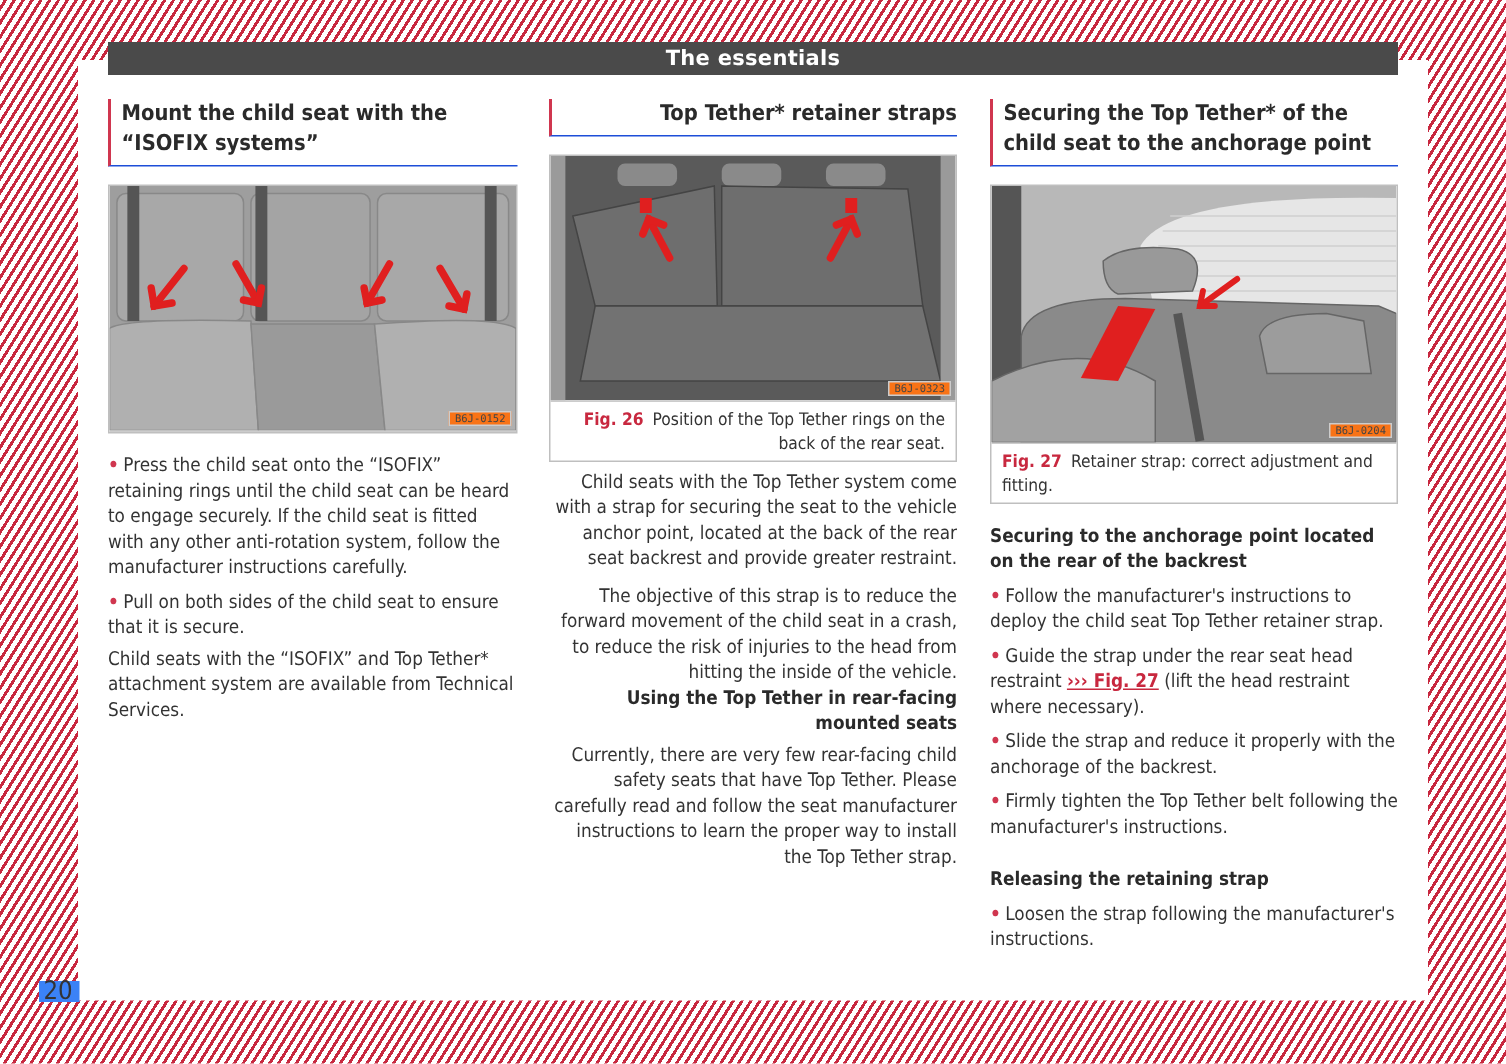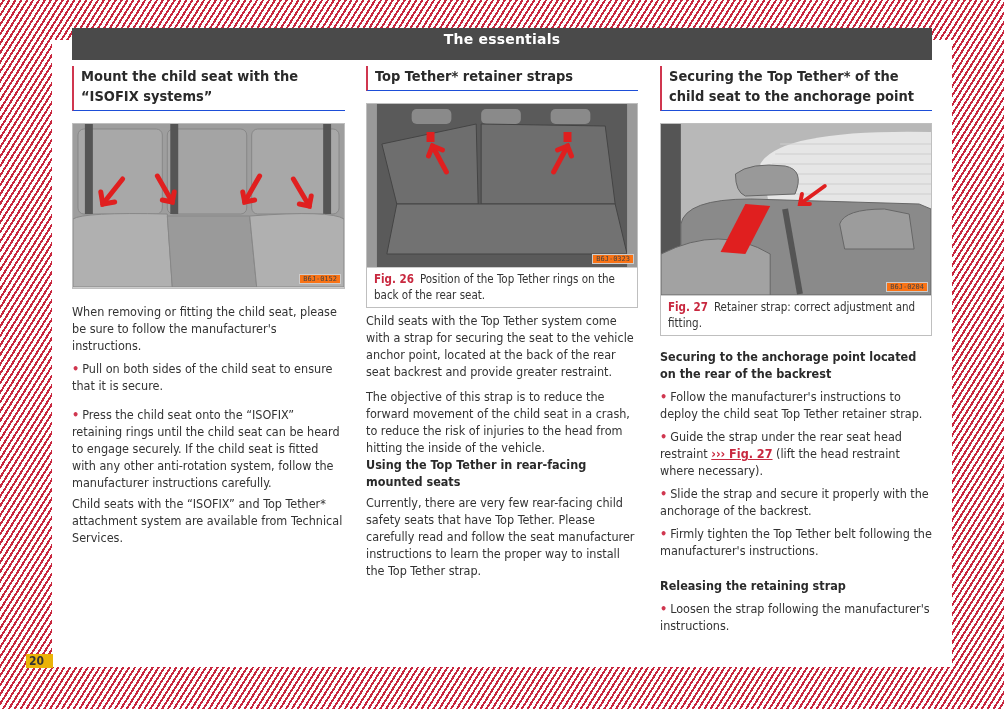--- a/index.html
+++ b/index.html
@@ -6,31 +6,31 @@
   body {
     width:1004px; height:709px; position:relative; overflow:hidden;
     background: repeating-linear-gradient(-58deg, #ffffff 0px, #ffffff 3px, #c8283f 3px, #c8283f 5px);
     font-family: "DejaVu Sans Condensed", "DejaVu Sans", sans-serif;
     color:#222;
   }
   .page {
     position:absolute; left:52px; top:40px; width:900px; height:627px; background:#fff;
   }
   .header-bar {
-    position:absolute; left:72px; top:28px; width:860px; height:32px; background:#4a4a4a;
+    position:absolute; left:72px; top:28px; width:860px; height:22px; background:#4a4a4a;
     color:#fff; font-weight:bold; font-size:14px; line-height:22px; text-align:center;
     font-family: "DejaVu Sans", sans-serif; letter-spacing:0.2px;
   }
   .pagenum {
-    position:absolute; left:26px; top:654px; width:24px; height:14px; background:#eab308;
-    font-size:12px; color:#333; line-height:14px; padding-left:3px;font-weight:bold;
+    position:absolute; left:26px; top:654px; width:24px; height:14px; background:#3b82f6;
+    font-size:17px; color:#333; line-height:14px; padding-left:3px;
   }
   .col { position:absolute; top:66px; }
   .col1 { left:72px; width:273px; }
-  .col2 { left:366px; width:272px; }
+  .col2 { left:366px; width:272px;text-align:right; }
   .col3 { left:660px; width:272px; }
   .sec-title {
     border-left:2px solid #d0364f; border-bottom:1px solid #1d4ed8;
     padding:0 0 4px 7px; font-weight:bold; font-size:14.5px; line-height:20px; color:#2a2a2a;
     margin-bottom:12px;
   }
   .figure { border:1px solid #bfbfbf; background:#fff; }
   .fig-img { position:relative; height:163px; overflow:hidden; border-bottom:1px solid #ccc; }
   .fig-img svg { display:block; width:100%; height:100%; }
   .fig-code {
@@ -76,23 +76,22 @@
             <path d="M90 76 L100 78 L102 68"></path>
           <path d="M188 52 L173 78"></path>
             <path d="M171 68 L173 78 L183 76"></path>
           <path d="M222 55 L238 82"></path>
             <path d="M228 80 L238 82 L240 72"></path>
         </g>
       </svg>
       <span class="fig-code">B6J-0152</span>
     </div>
   </div>
-  <p class="para" style="margin-top:14px">When removing or fitting the child seat, please be sure to follow the manufacturer's instructions.</p>
+  <p class="bullet" style="margin-top:12px"><span class="dot">•</span><span>Press the child seat onto the “ISOFIX” retaining rings until the child seat can be heard to engage securely. If the child seat is fitted with any other anti-rotation system, follow the manufacturer instructions carefully.</span></p>
   <p class="bullet"><span class="dot">•</span><span>Pull on both sides of the child seat to ensure that it is secure.</span></p>
-  <p class="bullet" style="margin-top:12px"><span class="dot">•</span><span>Press the child seat onto the “ISOFIX” retaining rings until the child seat can be heard to engage securely. If the child seat is fitted with any other anti-rotation system, follow the manufacturer instructions carefully.</span></p>
   <p class="para">Child seats with the “ISOFIX” and Top Tether* attachment system are available from Technical Services.</p>
 </div>
 
 <div class="col col2">
   <div class="sec-title">Top Tether* retainer straps</div>
   <div class="figure">
     <div class="fig-img">
       <svg viewBox="0 0 272 163" preserveAspectRatio="none">
         <rect width="272" height="163" fill="#5a5a5a"></rect>
         <rect x="45" y="5" width="40" height="15" rx="5" fill="#8a8a8a"></rect>
@@ -149,17 +148,17 @@
             <path d="M142 70 L140 80 L150 80"></path>
         </g>
       </svg>
       <span class="fig-code">B6J-0204</span>
     </div>
     <div class="caption"><span class="fig-label">Fig. 27</span><span>Retainer strap: correct adjustment and fitting.</span></div>
   </div>
   <div class="subhead">Securing to the anchorage point located on the rear of the backrest</div>
   <p class="bullet"><span class="dot">•</span><span>Follow the manufacturer's instructions to deploy the child seat Top Tether retainer strap.</span></p>
   <p class="bullet"><span class="dot">•</span><span>Guide the strap under the rear seat head restraint </span><span class="ref">››› Fig. 27</span><span> (lift the head restraint where necessary).</span></p>
-  <p class="bullet"><span class="dot">•</span><span>Slide the strap and secure it properly with the anchorage of the backrest.</span></p>
+  <p class="bullet"><span class="dot">•</span><span>Slide the strap and reduce it properly with the anchorage of the backrest.</span></p>
   <p class="bullet"><span class="dot">•</span><span>Firmly tighten the Top Tether belt following the manufacturer's instructions.</span></p>
   <div class="subhead" style="margin-top:18px">Releasing the retaining strap</div>
   <p class="bullet"><span class="dot">•</span><span>Loosen the strap following the manufacturer's instructions.</span></p>
 </div>
 
 </body></html>

